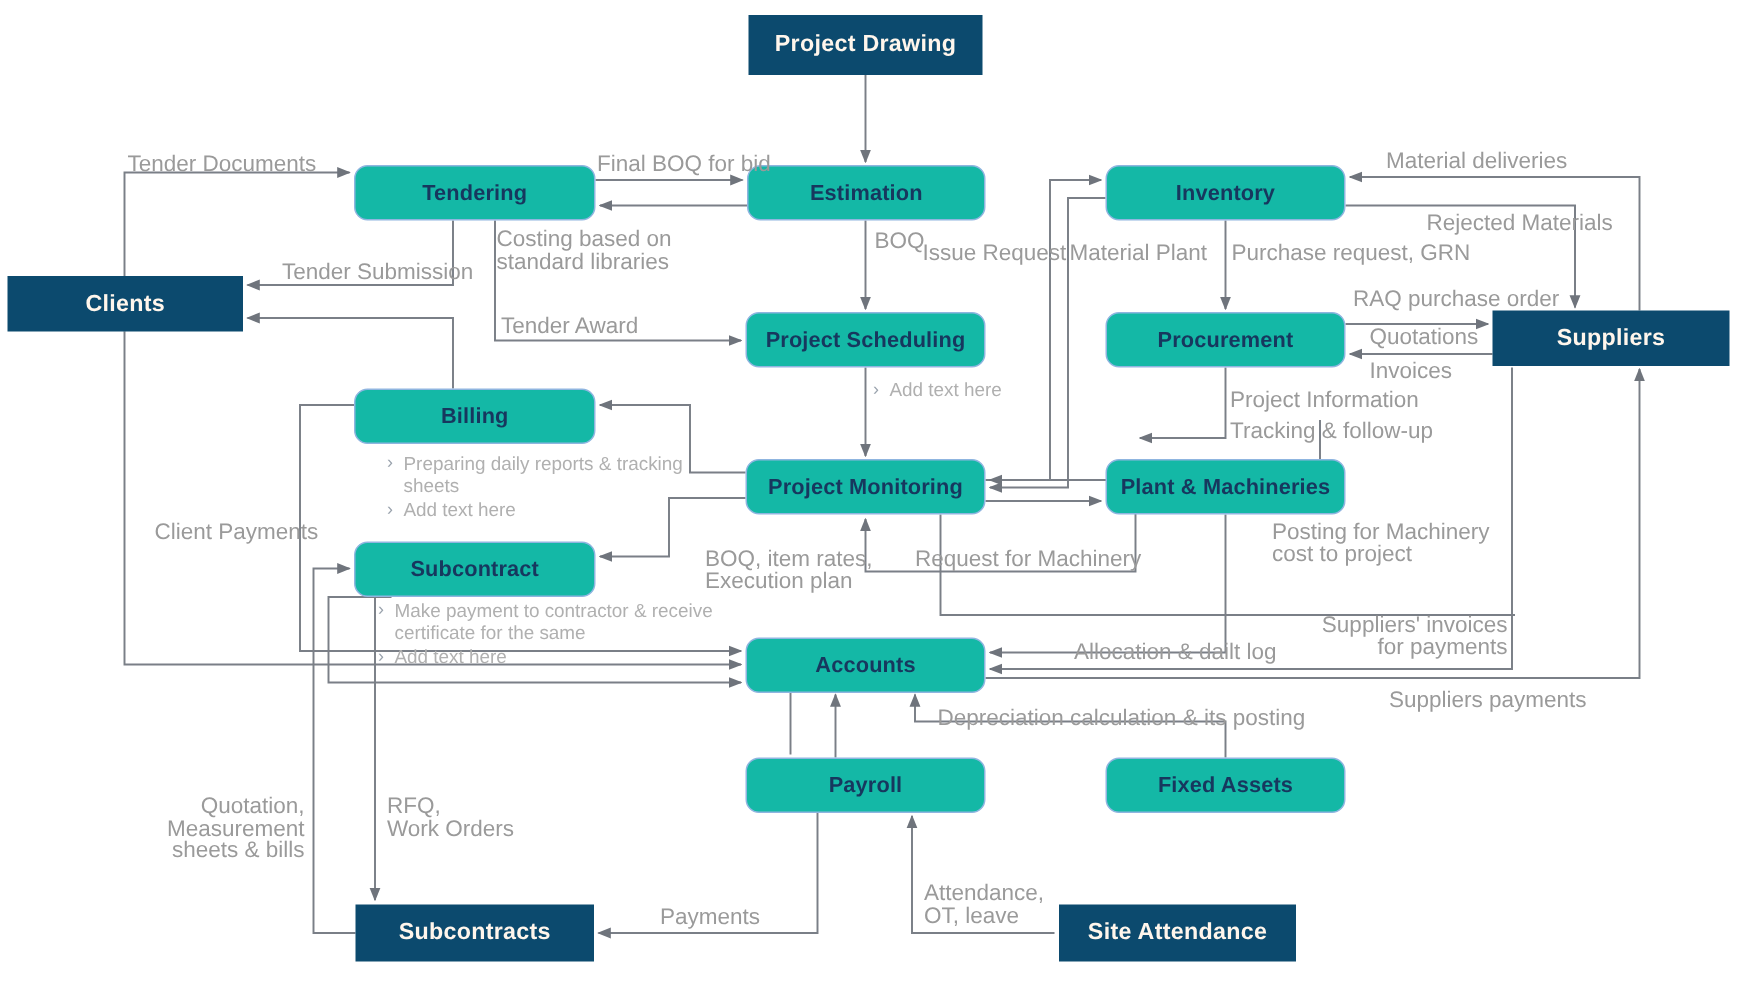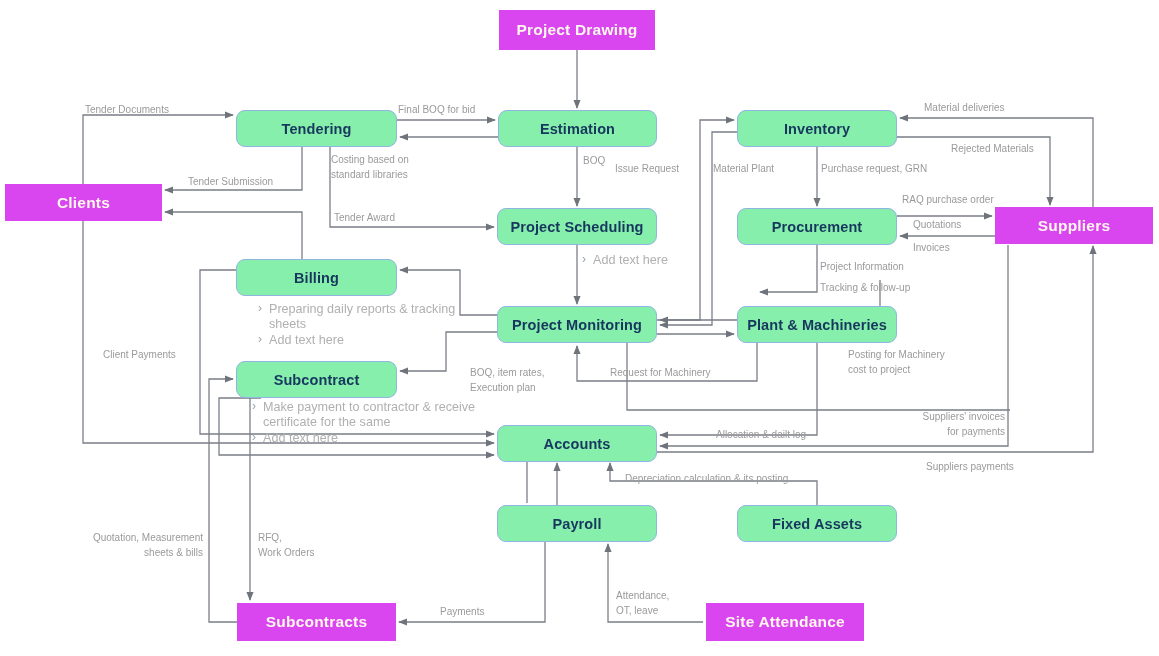--- a/index.html
+++ b/index.html
@@ -3,26 +3,26 @@
 <meta charset="utf-8">
 <style>
   html,body{margin:0;padding:0;background:#ffffff;}
   body{width:1159px;height:656px;position:relative;overflow:hidden;
        font-family:"Liberation Sans","DejaVu Sans",sans-serif;}
   #stage{position:absolute;left:0;top:0;width:1159px;height:656px;}
   svg.wires{position:absolute;left:0;top:0;width:1159px;height:656px;}
 
   .node{position:absolute;box-sizing:border-box;display:flex;align-items:center;
         justify-content:center;text-align:center;}
-  .proc{background:#86efac;border:1px solid #8fb5e0;border-radius:9px;
+  .proc{background:#14b8a6;border:1px solid #8fb5e0;border-radius:9px;
         color:#17375e;font-size:14.5px;font-weight:600;letter-spacing:.1px;}
-  .ext{background:#d946ef;color:#fff6ec;font-size:15.5px;font-weight:bold;
+  .ext{background:#0c4a6e;color:#fff6ec;font-size:15.5px;font-weight:bold;
        letter-spacing:.2px;}
 
-  .lbl{position:absolute;color:#9a9a9a;font-size:10px;line-height:14.6px;
+  .lbl{position:absolute;color:#9a9a9a;font-size:15px;line-height:14.6px;
        white-space:pre-line;}
   .lbl.r{text-align:right;}
 
   .bullets{position:absolute;color:#b0b0b0;font-size:12.6px;line-height:15.2px;}
   .bullets div{position:relative;padding-left:11px;margin-bottom:1px;}
   .bullets div::before{content:"\203A";position:absolute;left:0;top:-1px;
         color:#9aa3ad;font-size:12px;}
 </style>
 </head>
 <body>

